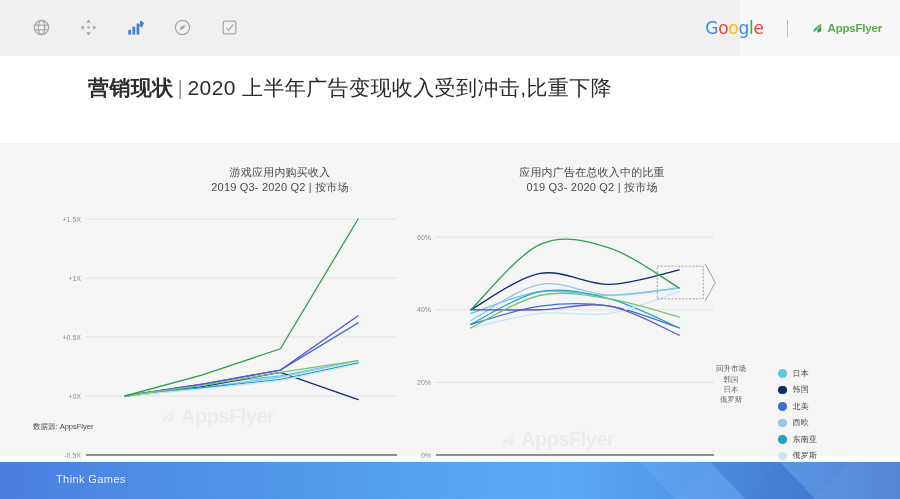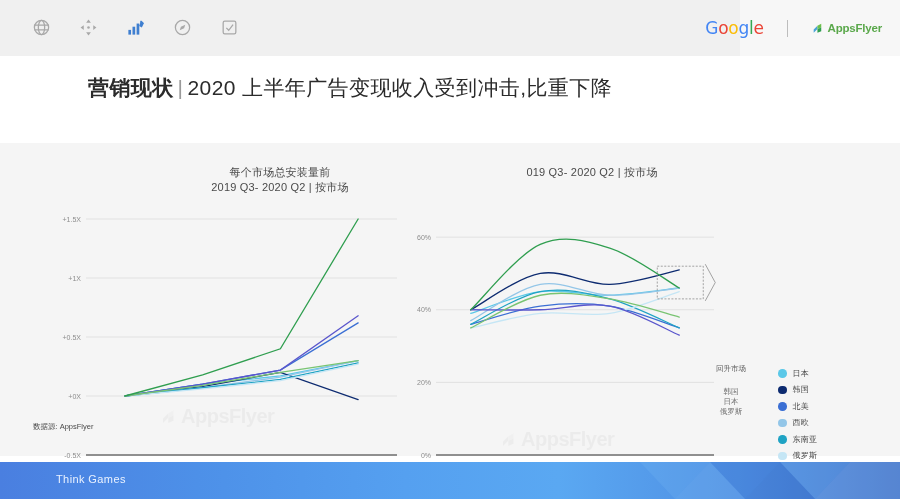--- a/index.html
+++ b/index.html
@@ -75,21 +75,21 @@
   #wm-right{left:500px;top:285px;}
 
   
   .legend{position:absolute;left:778px;top:222px;}
   .legend-row{display:flex;align-items:center;gap:6px;height:16.5px;}
   .legend-dot{width:8.5px;height:8.5px;border-radius:50%;flex:none;}
   .legend-label{font-size:8px;color:#4b4b4b;letter-spacing:.2px;white-space:nowrap;}
 
   
   .callout{position:absolute;left:716px;top:221px;text-align:center;}
-  .callout-title{font-size:7.5px;color:#5e5e5e;margin-bottom:13px;}
+  .callout-title{font-size:7.5px;color:#5e5e5e;margin-bottom:1px;}
   .callout-item{font-size:7.5px;color:#6a6a6a;line-height:10px;}
 
   
   .source{position:absolute;left:33px;top:422px;}
   .source-line1{font-size:7.5px;color:#4a4a4a;}
   .source-line1 b{font-weight:400;}
   .source-line2{font-size:7.5px;color:#4a4a4a;margin-top:4px;letter-spacing:.05px;}
 
   
   .footer{
@@ -165,24 +165,25 @@
   </div>
 </div>
 
 <div class="headline">
   <span class="lead">营销现状</span><span class="bar">|</span><span>2020 上半年广告变现收入受到冲击,比重下降</span>
 </div>
 
 <div class="card">
 
   <div class="chart-title" id="title-left">
-    <div>每个市场总安装量前</div>
+    <div>游戏应用内购买收入</div>
     <div>2019 Q3- 2020 Q2 | 按市场</div>
   </div>
   <div class="chart-title" id="title-right">
+    <div>应用内广告在总收入中的比重</div>
     <div>019 Q3- 2020 Q2 | 按市场</div>
   </div>
 
   <div class="plot-wrap" id="plot-left" style="height: 260px;">
       <svg width="345" height="260" viewBox="0 0 345 260" style="position: absolute; left: 0px; top: 0px;">
         <line x1="28" x2="339" y1="244" y2="244" stroke="#2b2b2b" stroke-width="1.2"></line>
         <text x="23" y="246.5" text-anchor="end" font-size="7" fill="#8d8d8d" font-family="&quot;Liberation Sans&quot;, sans-serif">-0.5X</text>
         <line x1="28" x2="339" y1="185" y2="185" stroke="#dcdcdc" stroke-width="0.8"></line>
         <text x="23" y="187.5" text-anchor="end" font-size="7" fill="#8d8d8d" font-family="&quot;Liberation Sans&quot;, sans-serif">+0X</text>
         <line x1="28" x2="339" y1="126" y2="126" stroke="#dcdcdc" stroke-width="0.8"></line>

